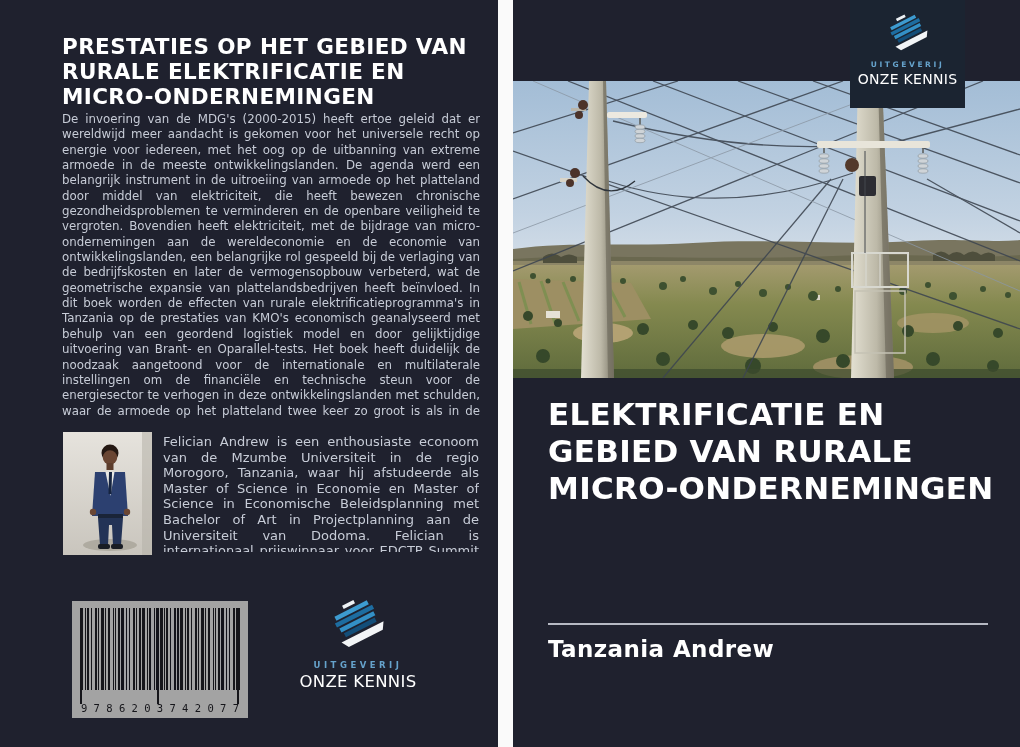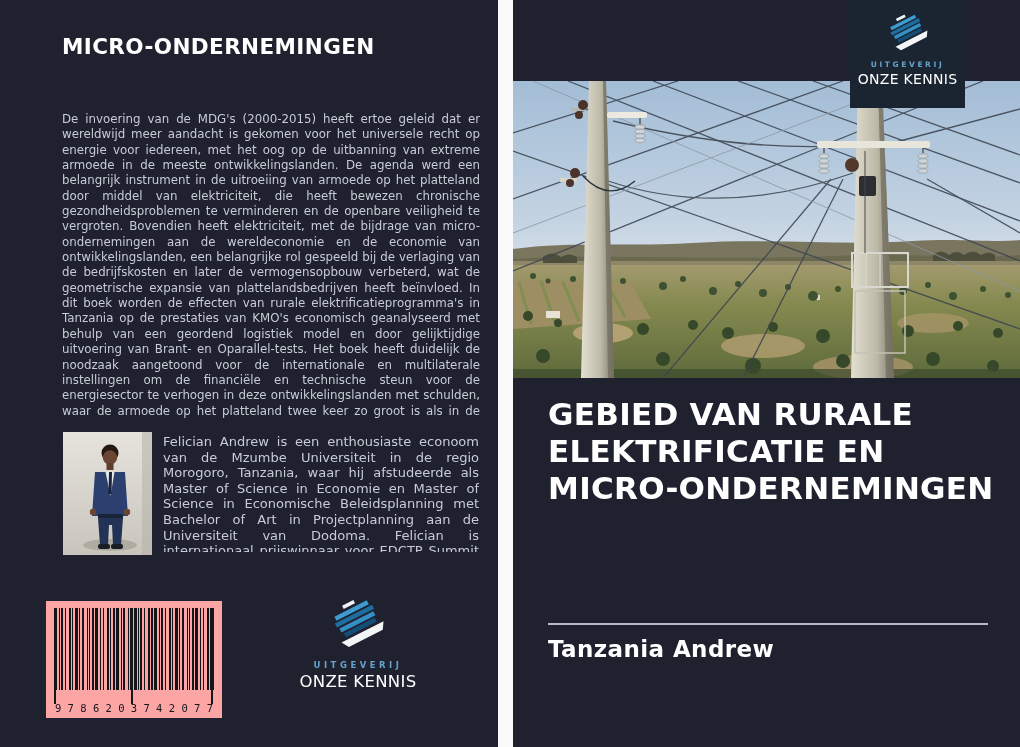--- a/index.html
+++ b/index.html
@@ -9,21 +9,21 @@
   }
   
   .back-title{position:absolute;left:62px;top:34px;width:440px;color:#ffffff;
     font-weight:bold;font-size:21.5px;line-height:25px;letter-spacing:0.4px;}
   .back-title div{white-space:nowrap;}
   .back-desc{position:absolute;left:62px;top:112px;width:418px;height:308px;overflow:hidden;
     color:#c7ccd7;font-size:11.8px;line-height:15.35px;text-align:justify;}
   .author-photo{position:absolute;left:63px;top:432px;width:89px;height:123px;overflow:hidden;}
   .author-bio{position:absolute;left:163px;top:434px;width:316px;height:118px;overflow:hidden;
     color:#c7ccd7;font-size:13px;line-height:15.6px;text-align:justify;}
-  .barcode{position:absolute;left:46px;top:601px;width:176px;height:117px;background:#fca5a5;}
+  .barcode{position:absolute;left:72px;top:601px;width:176px;height:117px;background:#a3a3a3;}
   .barcode svg{position:absolute;left:8px;top:7px;}
   .barcode-digits{position:absolute;left:8px;bottom:4px;width:160px;text-align:center;
     color:#15151a;font-family:"DejaVu Sans Mono","Liberation Mono",monospace;font-size:10.5px;letter-spacing:0;}
   
   .logo-bottom{position:absolute;left:278px;top:594px;width:160px;text-align:center;}
   .logo-box{position:absolute;left:850px;top:0;width:115px;height:108px;background:#1b2431;text-align:center;}
   .imprint{color:#66a3cc;font-size:8.5px;letter-spacing:3.5px;font-weight:bold;margin-top:4px;}
   .pubname{color:#ffffff;font-weight:normal;font-size:16.5px;letter-spacing:0.3px;margin-top:2px;}
   .logo-box .imprint{font-size:7.5px;letter-spacing:2.6px;margin-top:2px;}
   .logo-box .pubname{font-size:14px;}
@@ -39,20 +39,22 @@
   .front-rule{position:absolute;left:548px;top:623px;width:440px;height:2px;background:#c6cad4;opacity:0.9;}
   .front-author{position:absolute;left:548px;top:636px;color:#ffffff;font-weight:bold;
     font-size:23px;letter-spacing:0.4px;}
 </style>
 </head>
 <body>
 
 <div id="cover">
 
   <div class="back-title">
+    <div>PRESTATIES OP HET GEBIED VAN</div>
+    <div>RURALE ELEKTRIFICATIE EN</div>
     <div>MICRO-ONDERNEMINGEN</div>
   </div>
 
   <div class="back-desc">De invoering van de MDG's (2000-2015) heeft ertoe geleid dat er wereldwijd meer aandacht is gekomen voor het universele recht op energie voor iedereen, met het oog op de uitbanning van extreme armoede in de meeste ontwikkelingslanden. De agenda werd een belangrijk instrument in de uitroeiing van armoede op het platteland door middel van elektriciteit, die heeft bewezen chronische gezondheidsproblemen te verminderen en de openbare veiligheid te vergroten. Bovendien heeft elektriciteit, met de bijdrage van micro-ondernemingen aan de wereldeconomie en de economie van ontwikkelingslanden, een belangrijke rol gespeeld bij de verlaging van de bedrijfskosten en later de vermogensopbouw verbeterd, wat de geometrische expansie van plattelandsbedrijven heeft beïnvloed. In dit boek worden de effecten van rurale elektrificatieprogramma's in Tanzania op de prestaties van KMO's economisch geanalyseerd met behulp van een geordend logistiek model en door gelijktijdige uitvoering van Brant- en Oparallel-tests. Het boek heeft duidelijk de noodzaak aangetoond voor de internationale en multilaterale instellingen om de financiële en technische steun voor de energiesector te verhogen in deze ontwikkelingslanden met schulden, waar de armoede op het platteland twee keer zo groot is als in de stedelijke gebieden, als er werkelijk gestreefd wordt naar uitroeiing van de armoede.</div>
 
   <div class="author-photo">
     <svg width="89" height="123" viewBox="0 0 89 123">
       <defs>
         <linearGradient id="wallg" x1="0" y1="0" x2="0" y2="1">
           <stop offset="0" stop-color="#e6e3dd"></stop>
@@ -272,22 +274,22 @@
         <rect x="13" y="35" width="38" height="5" fill="#134e79"></rect>
         <path d="M6,43 L58,43 L53,51 L11,51 Z" fill="#f3f5f7"></path>
         <rect x="25" y="7" width="14" height="4" fill="#eef2f5"></rect>
       </g>
     </svg>
     <div class="imprint">UITGEVERIJ</div>
     <div class="pubname">ONZE KENNIS</div>
   </div>
 
   <div class="front-title">
+    <div>ELEKTRIFICATIE EN</div>
     <div>GEBIED VAN RURALE</div>
-    <div>ELEKTRIFICATIE EN</div>
     <div>MICRO-ONDERNEMINGEN</div>
   </div>
 
   <div class="front-subtitle">
   </div>
 
   <div class="front-rule"></div>
   <div class="front-author">Tanzania Andrew</div>
 
 </div>

